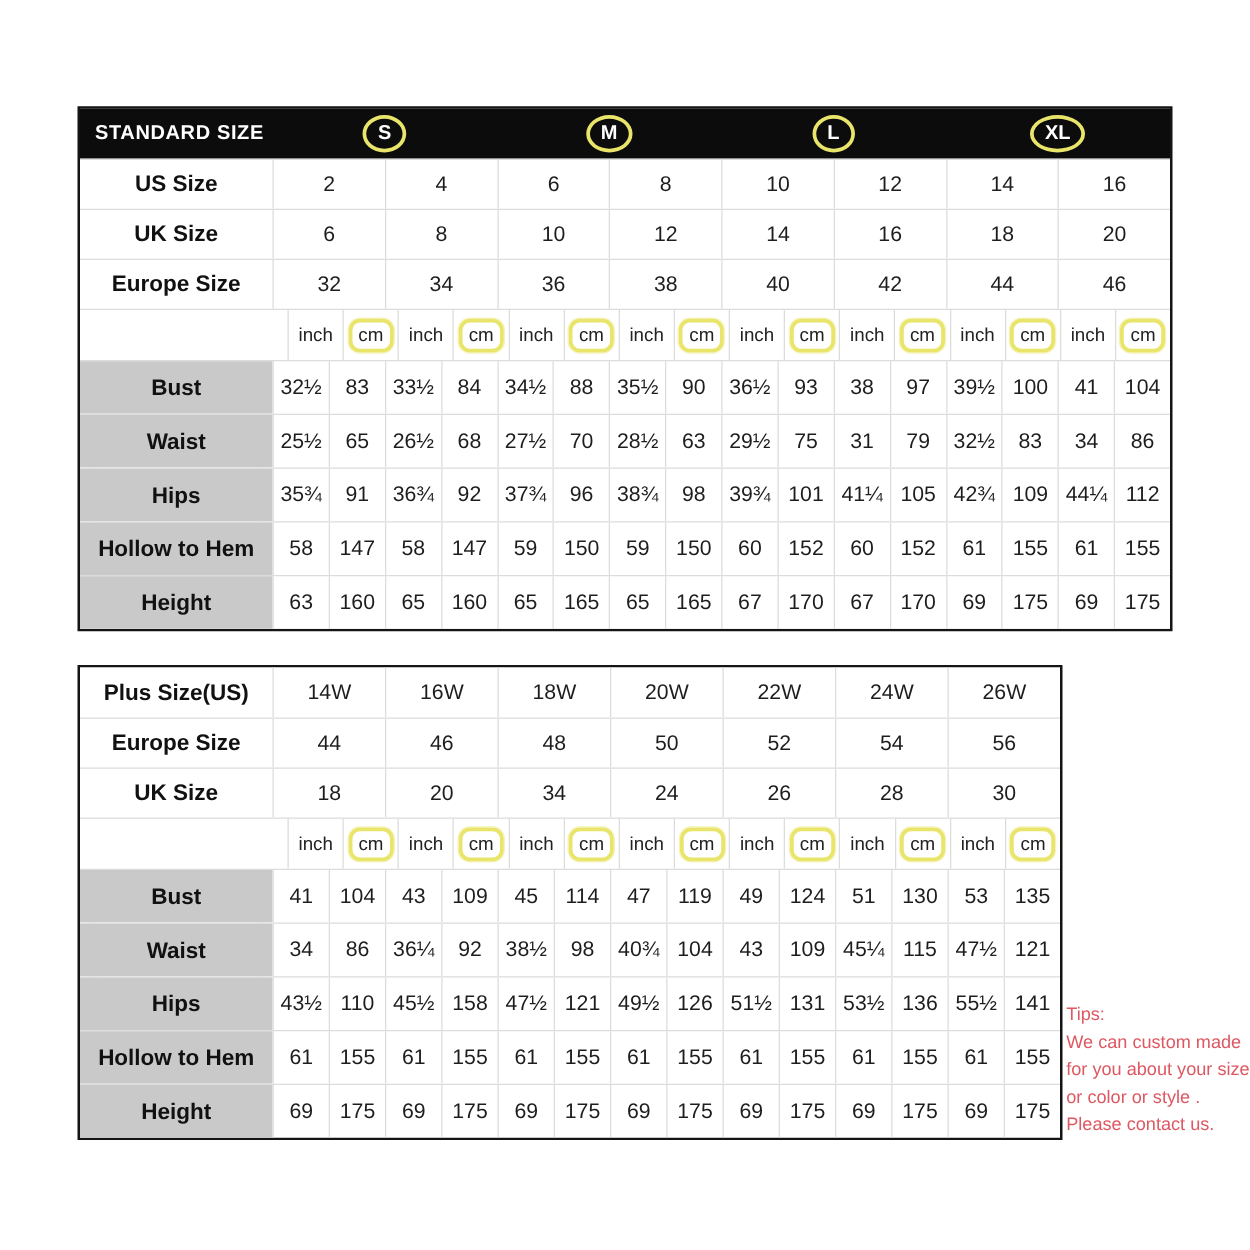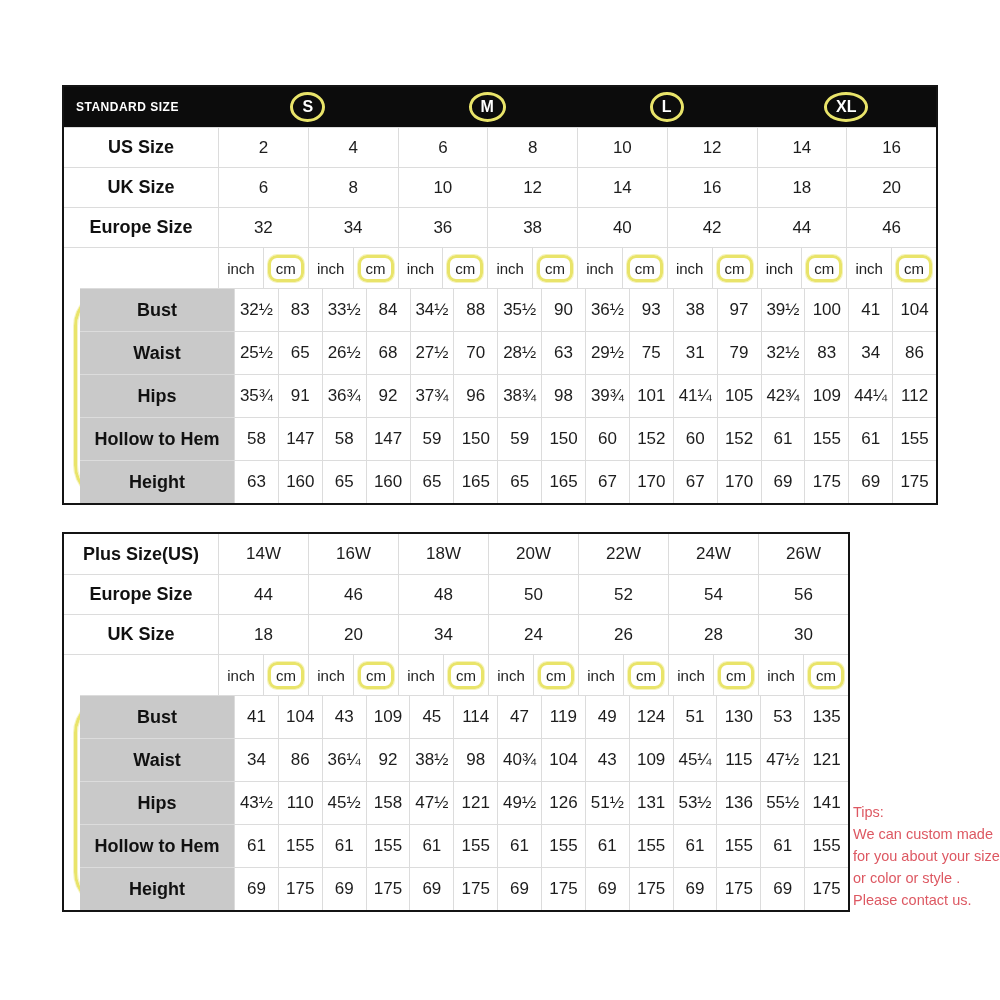--- a/index.html
+++ b/index.html
@@ -15,26 +15,26 @@
     width:1000px;height:1000px;position:relative;background:#ffffff;
     font-family:"Liberation Sans",sans-serif;
   }
   .t{position:absolute;background:#fff;border:2px solid #141414;}
   #t1{left:62px;top:85px;width:876px;}
   #t2{left:62px;top:532px;width:788px;}
 
   .row{display:grid;position:relative;background:#fff;}
   .t > .row + .row{border-top:1px solid var(--grid);}
   .sizerow{height:40px;}
-  .unitrow{height:41px;}
-  .mrow{height:43px;margin-left:16px;}
+  .unitrow{height:41px;padding-left:12px;}
+  .mrow{height:43px;}
 
   .hdr{display:flex;height:40px;background:var(--hdrbg);}
   .hlabel{width:154px;display:flex;align-items:center;padding-left:12px;
-    color:#fff;font-weight:bold;font-size:12px;letter-spacing:.5px;white-space:nowrap;}
+    color:#fff;font-weight:bold;font-size:16px;letter-spacing:.5px;white-space:nowrap;}
   .hgroup{flex:1;display:flex;align-items:center;justify-content:center;}
   .ltr{color:#fff;font-weight:bold;font-size:16px;border:3px solid var(--hl);
     border-radius:50%;padding:2px 9px;min-width:14px;text-align:center;line-height:1.25;}
 
   .cell{display:flex;align-items:center;justify-content:center;
     border-left:1px solid var(--grid);font-size:17px;color:#1d1d1d;overflow:hidden;}
   .cell:first-child{border-left:none;}
   .label{font-weight:bold;font-size:18px;color:#111;}
   .mlabel{background:var(--labelbg);}
   .unit{font-size:15px;color:#222;}

